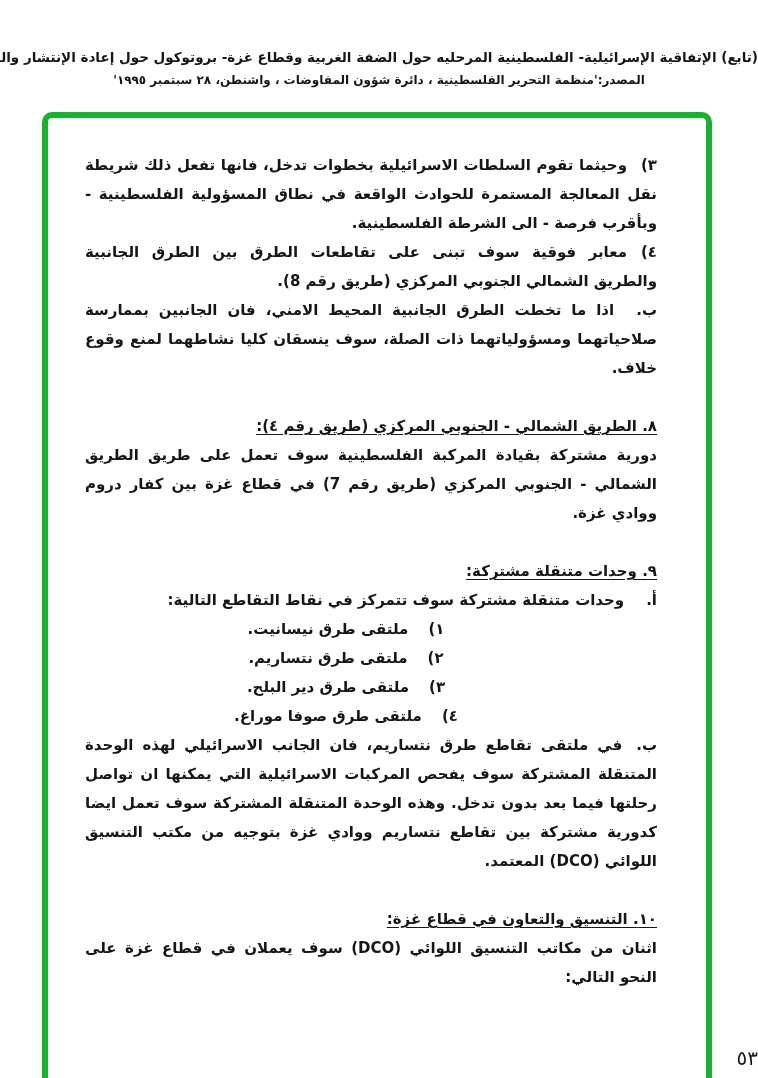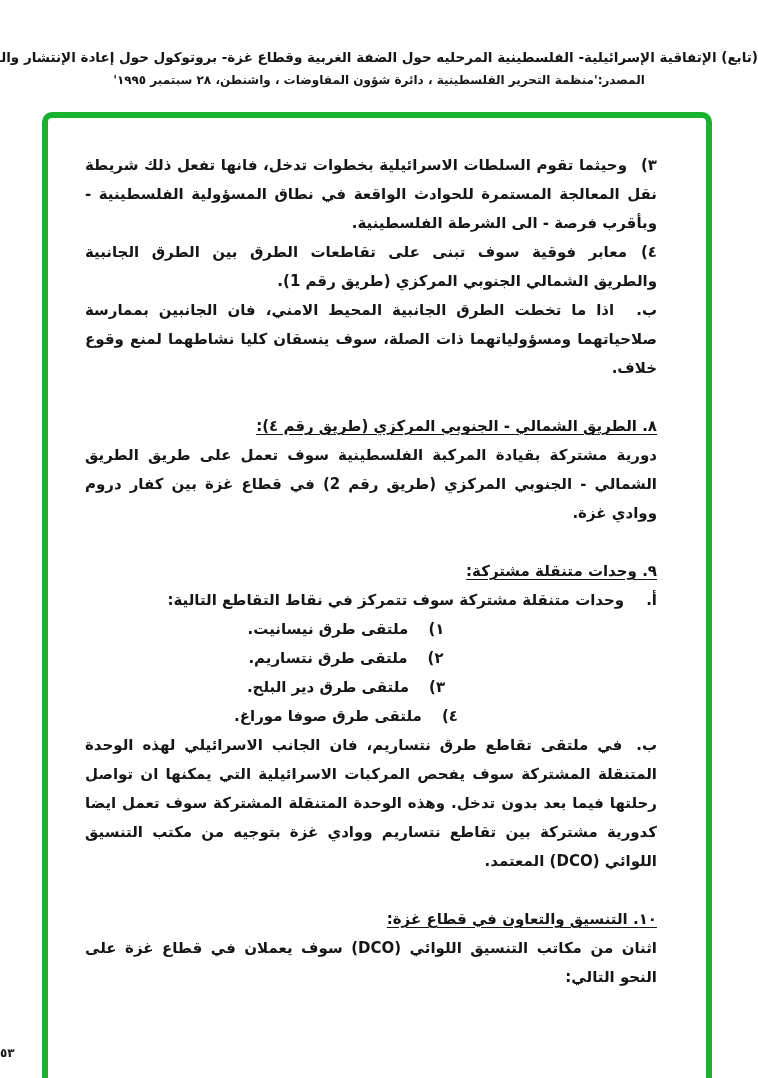--- a/index.html
+++ b/index.html
@@ -51,44 +51,44 @@
   .gap-14 { width: 14px; }
   .gap-20 { width: 20px; }
   .gap-22 { width: 22px; }
 
   .sublist { padding-right: 50px; }
   .subitem { text-align: center; }
 
   
   .page-number {
     position: absolute; top: 1046px; left: 0; right: 0;
-    text-align: left; font-size: 12px; font-weight: bold;
+    text-align: right; font-size: 20px; font-weight: normal;
   }
 </style>
 </head>
 <body>
 
 <div class="page">
 
   <header class="doc-header">
     <div class="doc-title">(تابع) الإتفاقية الإسرائيلية- الفلسطينية المرحليه حول الضفة الغربية وقطاع غزة- بروتوكول حول إعادة الإنتشار والترتيبات الامنية</div>
     <div class="doc-source">المصدر:'منظمة التحرير الفلسطينية ، دائرة شؤون المفاوضات ، واشنطن، ٢٨ سبتمبر ١٩٩٥'</div>
   </header>
 
   <section class="frame" style="border-color: rgb(23, 178, 46);">
     <div class="content">
 
       <p class="item"><span class="marker">٣)</span><span class="gap gap-14"></span><span>وحيثما تقوم السلطات الاسرائيلية بخطوات تدخل، فانها تفعل ذلك شريطة نقل المعالجة المستمرة للحوادث الواقعة في نطاق المسؤولية الفلسطينية - وبأقرب فرصة - الى الشرطة الفلسطينية.</span></p>
 
-      <p class="item"><span class="marker">٤)</span><span class="gap gap-14"></span><span>معابر فوقية سوف تبنى على تقاطعات الطرق بين الطرق الجانبية والطريق الشمالي الجنوبي المركزي (طريق رقم 1).</span></p>
+      <p class="item"><span class="marker">٤)</span><span class="gap gap-14"></span><span>معابر فوقية سوف تبنى على تقاطعات الطرق بين الطرق الجانبية والطريق الشمالي الجنوبي المركزي (طريق رقم 8).</span></p>
 
       <p class="item"><span class="marker">ب.</span><span class="gap gap-22"></span><span>اذا ما تخطت الطرق الجانبية المحيط الامني، فان الجانبين بممارسة صلاحياتهما ومسؤولياتهما ذات الصلة، سوف ينسقان كليا نشاطهما لمنع وقوع خلاف.</span></p>
 
       <h2 class="sec-heading">٨. الطريق الشمالي - الجنوبي المركزي (طريق رقم ٤):</h2>
-      <p class="para">دورية مشتركة بقيادة المركبة الفلسطينية سوف تعمل على طريق الطريق الشمالي - الجنوبي المركزي (طريق رقم 2) في قطاع غزة بين كفار دروم ووادي غزة.</p>
+      <p class="para">دورية مشتركة بقيادة المركبة الفلسطينية سوف تعمل على طريق الطريق الشمالي - الجنوبي المركزي (طريق رقم 7) في قطاع غزة بين كفار دروم ووادي غزة.</p>
 
       <h2 class="sec-heading">٩. وحدات متنقلة مشتركة:</h2>
 
       <p class="item"><span class="marker">أ.</span><span class="gap gap-22"></span><span>وحدات متنقلة مشتركة سوف تتمركز في نقاط التقاطع التالية:</span></p>
 
       <div class="sublist">
         <p class="subitem"><span class="marker">١)</span><span class="gap gap-20"></span><span>ملتقى طرق نيسانيت.</span></p>
         <p class="subitem"><span class="marker">٢)</span><span class="gap gap-20"></span><span>ملتقى طرق نتساريم.</span></p>
         <p class="subitem"><span class="marker">٣)</span><span class="gap gap-20"></span><span>ملتقى طرق دير البلح.</span></p>
         <p class="subitem"><span class="marker">٤)</span><span class="gap gap-20"></span><span>ملتقى طرق صوفا موراغ.</span></p>

